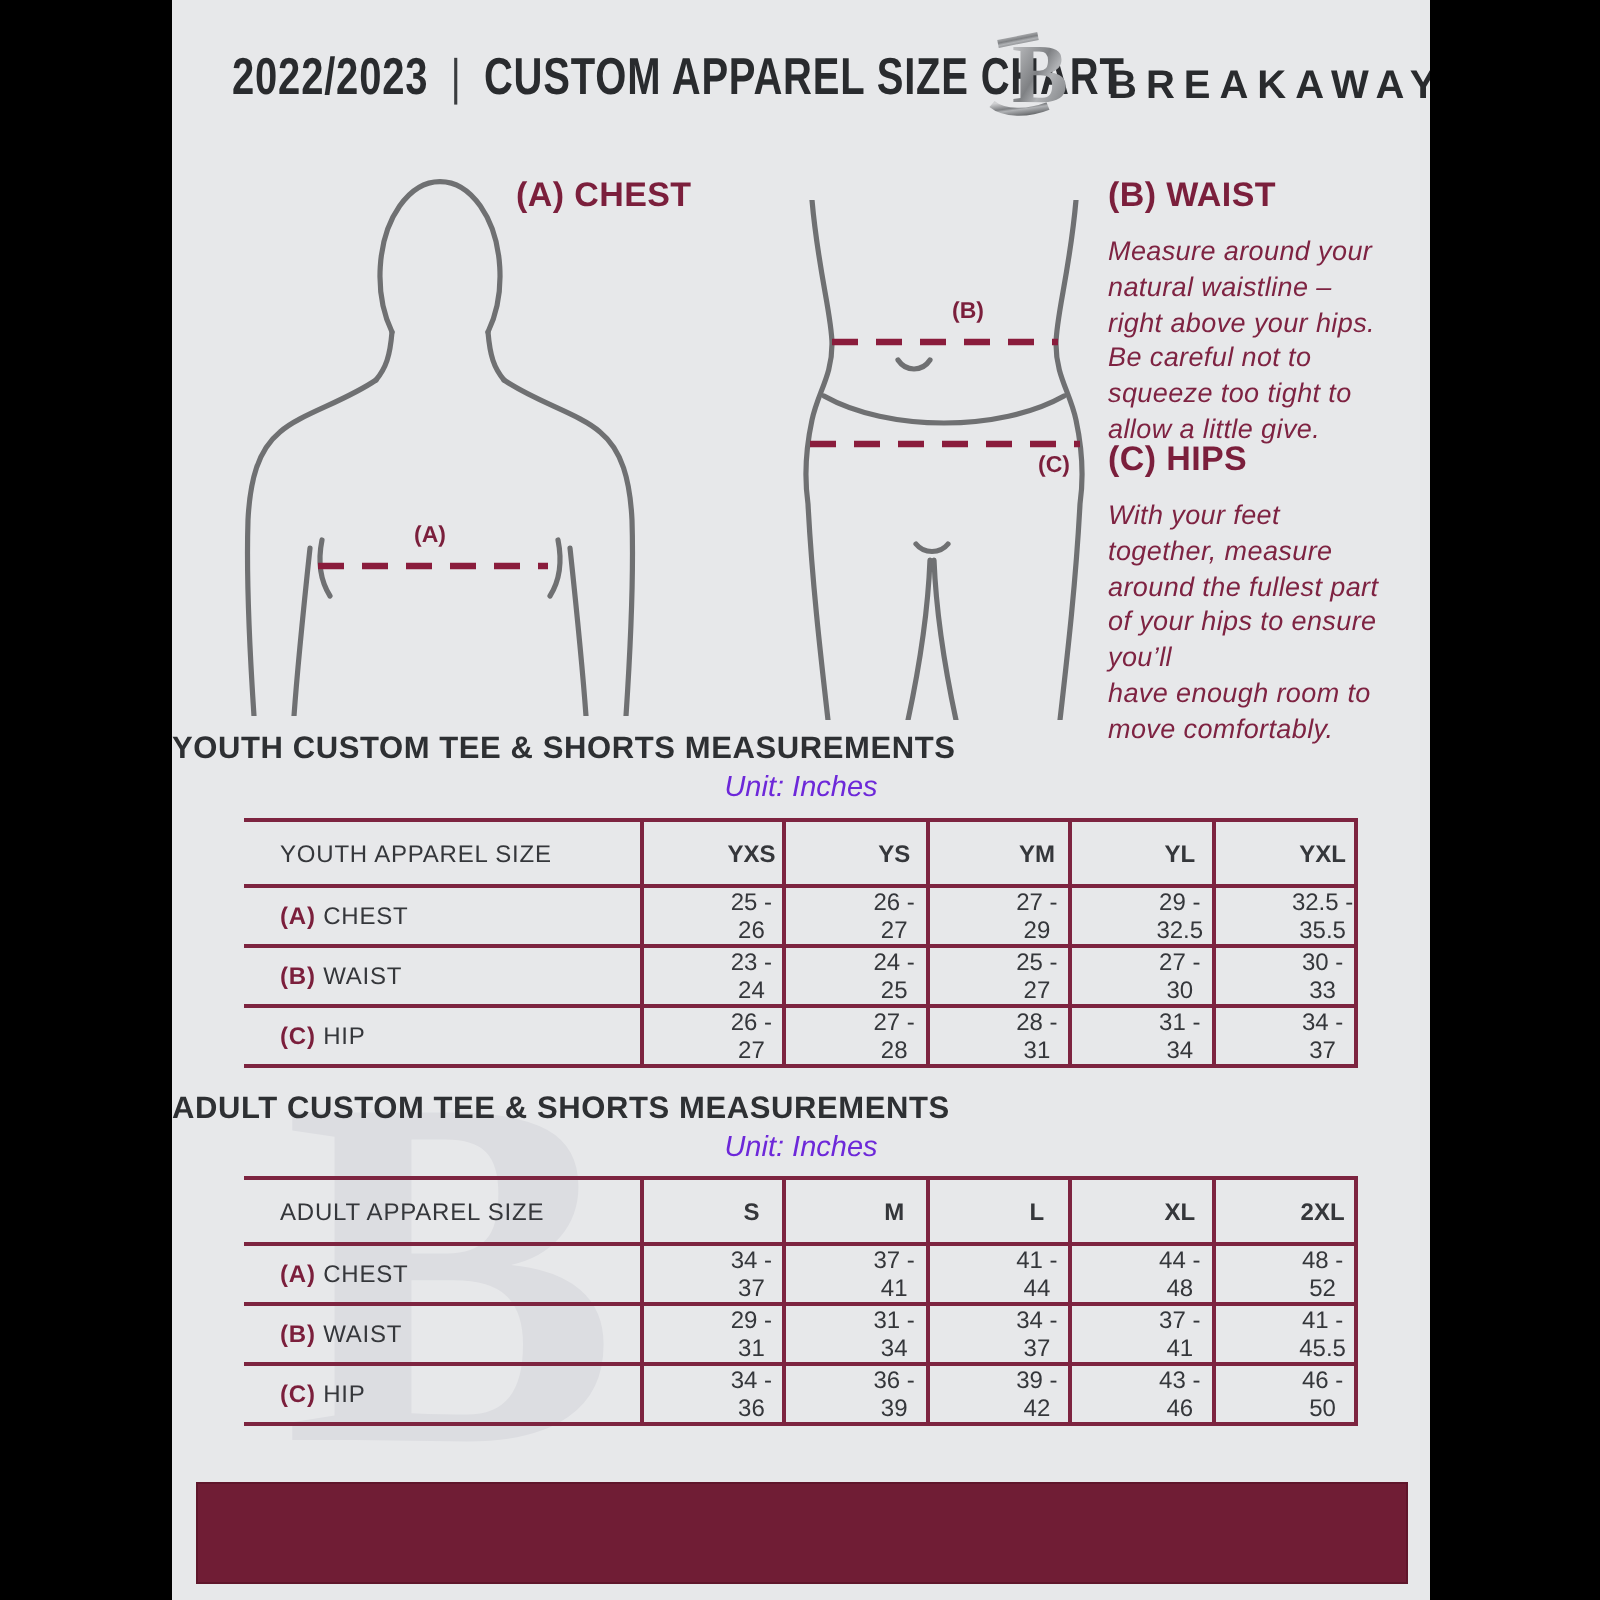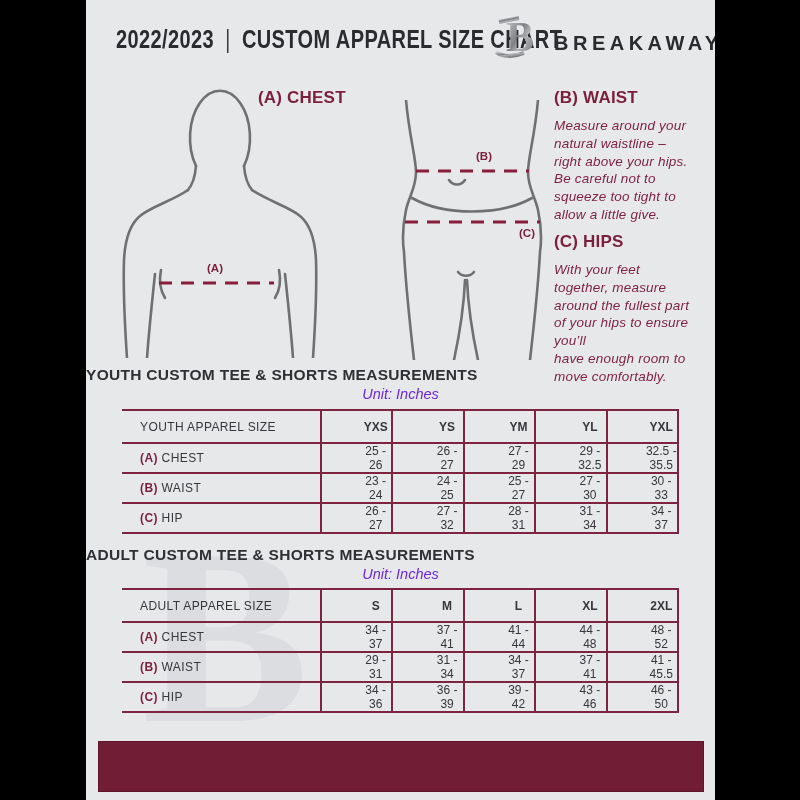--- a/index.html
+++ b/index.html
@@ -135,21 +135,21 @@
   </div>
   <div class="instr" style="left:468px; top:88px;">
     <div class="instr-heading">(B) WAIST</div>
     <div class="instr-body">Measure around your
 natural waistline –
 right above your hips.
 Be careful not to
 squeeze too tight to
 allow a little give.</div>
   </div>
-  <div class="instr" style="left:468px; top:232px;">
+  <div class="instr" style="left:468px; top:220px;">
     <div class="instr-heading">(C) HIPS</div>
     <div class="instr-body">With your feet
 together, measure
 around the fullest part
 of your hips to ensure
 you’ll
 have enough room to
 move comfortably.</div>
   </div>
 
@@ -179,21 +179,21 @@
       <td class="label-col"><span class="row-key">(B)</span> <span>WAIST</span></td>
       <td class="vcell">23 - 24</td>
       <td class="vcell">24 - 25</td>
       <td class="vcell">25 - 27</td>
       <td class="vcell">27 - 30</td>
       <td class="vcell lastcol">30 - 33</td>
     </tr>
     <tr>
       <td class="label-col"><span class="row-key">(C)</span> <span>HIP</span></td>
       <td class="vcell">26 - 27</td>
-      <td class="vcell">27 - 32</td>
+      <td class="vcell">27 - 28</td>
       <td class="vcell">28 - 31</td>
       <td class="vcell">31 - 34</td>
       <td class="vcell lastcol">34 - 37</td>
     </tr>
   </tbody>
     </table>
 
   <div class="tbl-title" style="top:546px;">ADULT CUSTOM TEE &amp; SHORTS MEASUREMENTS</div>
   <div class="tbl-unit" style="top:566px;">Unit: Inches</div>
   <table class="size-table" style="top:588px;">

